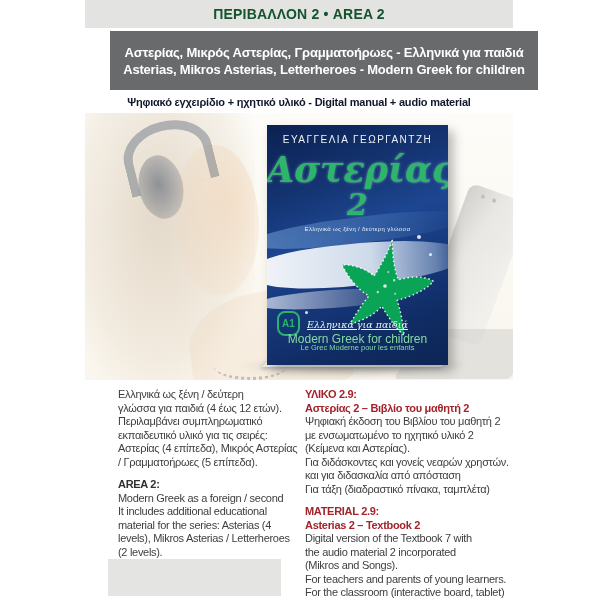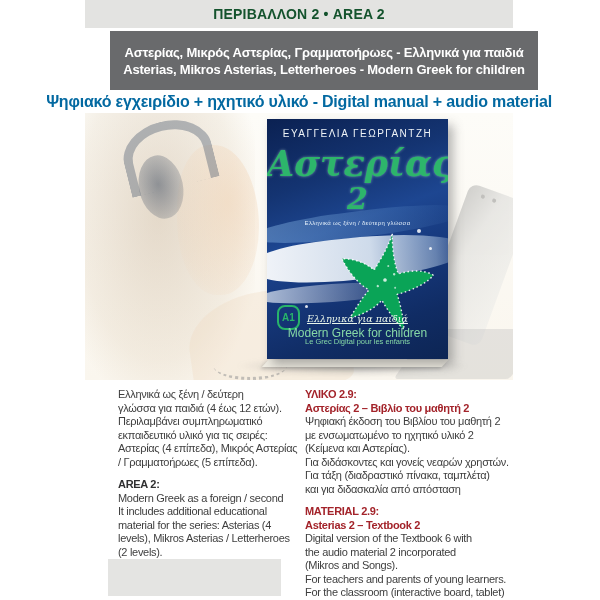--- a/index.html
+++ b/index.html
@@ -8,21 +8,21 @@
 
   
   .top-band{position:absolute;left:85px;top:0;width:428px;height:28px;background:#e3e3e1;
             display:flex;align-items:center;justify-content:center;}
   .top-band span{font-size:14px;font-weight:bold;color:#14532d;letter-spacing:.2px;}
   .dark-band{position:absolute;left:85px;top:31px;width:428px;height:59px;background:#696a6c;
              display:flex;flex-direction:column;align-items:center;justify-content:center;gap:2px;margin-left:25px;}
   .dark-band div{color:#ffffff;font-weight:bold;font-size:13px;letter-spacing:-0.2px;white-space:nowrap;}
   .red-line{position:absolute;left:85px;top:90px;width:428px;height:23px;
             display:flex;align-items:center;justify-content:center;}
-  .red-line span{color:#0369a1;font-weight:bold;font-size:16px;letter-spacing:-0.2px;white-space:nowrap;}
+  .red-line span{color:#0f172a;font-weight:bold;font-size:11px;letter-spacing:-0.2px;white-space:nowrap;}
 
   
   .photo-area{position:absolute;left:85px;top:113px;width:428px;height:267px;overflow:hidden;
               background:linear-gradient(#fdfcf8,#faf6ee);}
   .hair{position:absolute;left:-5px;top:-10px;width:175px;height:290px;
         background:radial-gradient(ellipse at 45% 38%, rgba(178,148,112,.32), rgba(200,175,140,.16) 58%, rgba(200,175,140,0) 78%);}
   .face{position:absolute;left:92px;top:32px;width:82px;height:150px;border-radius:42% 58% 48% 52%;
         background:radial-gradient(ellipse at 62% 38%, rgba(241,211,180,.55), rgba(241,211,180,.18) 68%, rgba(241,211,180,0) 85%);}
   .hp-band{position:absolute;left:38px;top:8px;width:72px;height:58px;border:9px solid rgba(72,88,108,.38);
            border-bottom:none;border-radius:60% 60% 0 0;transform:rotate(-14deg);}
@@ -37,21 +37,21 @@
   .tablet .cam1,.tablet .cam2{position:absolute;width:4px;height:4px;border-radius:50%;background:#9a9a98;top:7px;}
   .tablet .cam1{left:14px;} .tablet .cam2{left:26px;}
   .kbase{position:absolute;left:326px;top:216px;width:116px;height:50px;transform:skewX(-35deg);
          background:rgba(185,185,182,.32);border-radius:4px;}
   .book-shadow{position:absolute;left:150px;top:243px;width:235px;height:20px;border-radius:50%;
                background:radial-gradient(ellipse, rgba(110,110,110,.4), rgba(110,110,110,0) 70%);filter:blur(2px);}
   .book-pages{position:absolute;left:180px;top:247px;width:180px;height:7px;background:#f1eee4;
               transform:skewX(-42deg);box-shadow:0 2px 3px rgba(120,120,120,.4);}
 
   
-  .book{position:absolute;left:182px;top:6px;width:181px;height:240px;overflow:hidden;
+  .book{position:absolute;left:182px;top:12px;width:181px;height:240px;overflow:hidden;
         background:linear-gradient(160deg,#0b2152 0%,#143472 26%,#1d4691 44%,#16387c 62%,#102c64 82%,#0d2554 100%);
         box-shadow:5px 6px 10px rgba(90,90,90,.45);}
   .swath-blue{position:absolute;left:-12px;top:92px;width:210px;height:26px;transform:rotate(-7deg);
               background:linear-gradient(90deg, rgba(120,165,215,.55), rgba(90,140,200,.25) 70%, rgba(90,140,200,0));
               border-radius:45%;}
   .swath-white{position:absolute;left:-14px;top:118px;width:215px;height:42px;transform:rotate(-6deg);
                background:linear-gradient(90deg, rgba(255,255,255,.95), rgba(238,246,252,.85) 55%, rgba(200,222,242,.45) 85%, rgba(200,222,242,0));
                border-radius:40% 60% 50% 50%;}
   .swath-white2{position:absolute;left:-10px;top:165px;width:150px;height:18px;transform:rotate(-4deg);
                 background:linear-gradient(90deg, rgba(245,250,255,.7), rgba(245,250,255,0));border-radius:50%;}
@@ -144,21 +144,21 @@
         <circle cx="50" cy="50" r="1.8" fill="rgba(255,255,255,.8)"></circle>
         <circle cx="58" cy="43" r="1.2" fill="rgba(255,255,255,.7)"></circle>
         <circle cx="44" cy="57" r="1.2" fill="rgba(255,255,255,.7)"></circle>
         <circle cx="61" cy="56" r="1" fill="rgba(255,255,255,.6)"></circle>
         <circle cx="51" cy="36" r="1" fill="rgba(255,255,255,.6)"></circle>
       </svg>
 
       <div class="badge">A1</div>
       <div class="foot1">Ελληνικά για παιδιά</div>
       <div class="foot2">Modern Greek for children</div>
-      <div class="foot3">Le Grec Digital pour les enfants</div>
+      <div class="foot3">Le Grec Moderne pour les enfants</div>
     </div>
   </div>
 
   <div class="col col-left">
     <div>Ελληνικά ως ξένη / δεύτερη</div>
     <div>γλώσσα για παιδιά (4 έως 12 ετών).</div>
     <div>Περιλαμβάνει συμπληρωματικό</div>
     <div>εκπαιδευτικό υλικό για τις σειρές:</div>
     <div>Αστερίας (4 επίπεδα), Μικρός Αστερίας</div>
     <div>/ Γραμματοήρωες (5 επίπεδα).</div>
@@ -170,25 +170,25 @@
     <div>(2 levels).</div>
   </div>
 
   <div class="col col-right">
     <div class="h h-red">ΥΛΙΚΟ 2.9:</div>
     <div class="h h-red">Αστερίας 2 – Βιβλίο του μαθητή 2</div>
     <div>Ψηφιακή έκδοση του Βιβλίου του μαθητή 2</div>
     <div>με ενσωματωμένο το ηχητικό υλικό 2</div>
     <div>(Κείμενα και Αστερίας).</div>
     <div>Για διδάσκοντες και γονείς νεαρών χρηστών.</div>
+    <div>και για διδασκαλία από απόσταση</div>
     <div>Για τάξη (διαδραστικό πίνακα, ταμπλέτα)</div>
-    <div>και για διδασκαλία από απόσταση</div>
     <div class="h h-red mt">MATERIAL 2.9:</div>
     <div class="h h-red">Asterias 2 – Textbook 2</div>
-    <div>Digital version of the Textbook 6 with</div>
+    <div>Digital version of the Textbook 7 with</div>
     <div>the audio material 2 incorporated</div>
     <div>(Mikros and Songs).</div>
     <div>For teachers and parents of young learners.</div>
     <div>For the classroom (interactive board, tablet)</div>
     <div>and long-distance teaching.</div>
   </div>
 
   <div class="bottom-gray"></div>
 
 </div>

